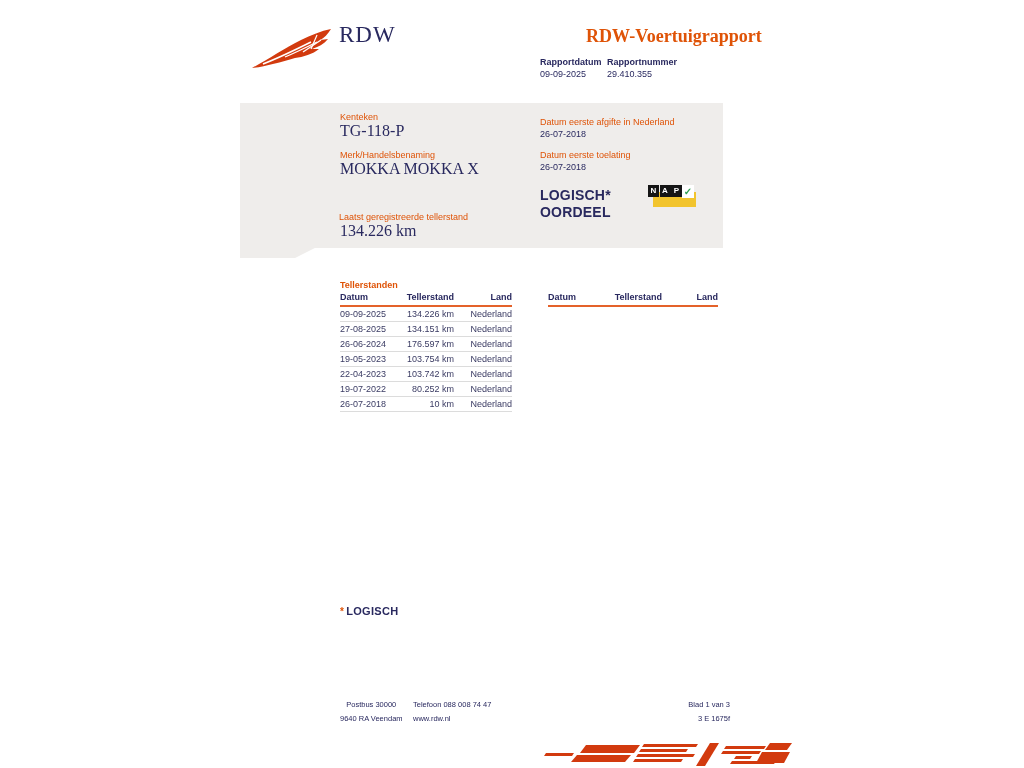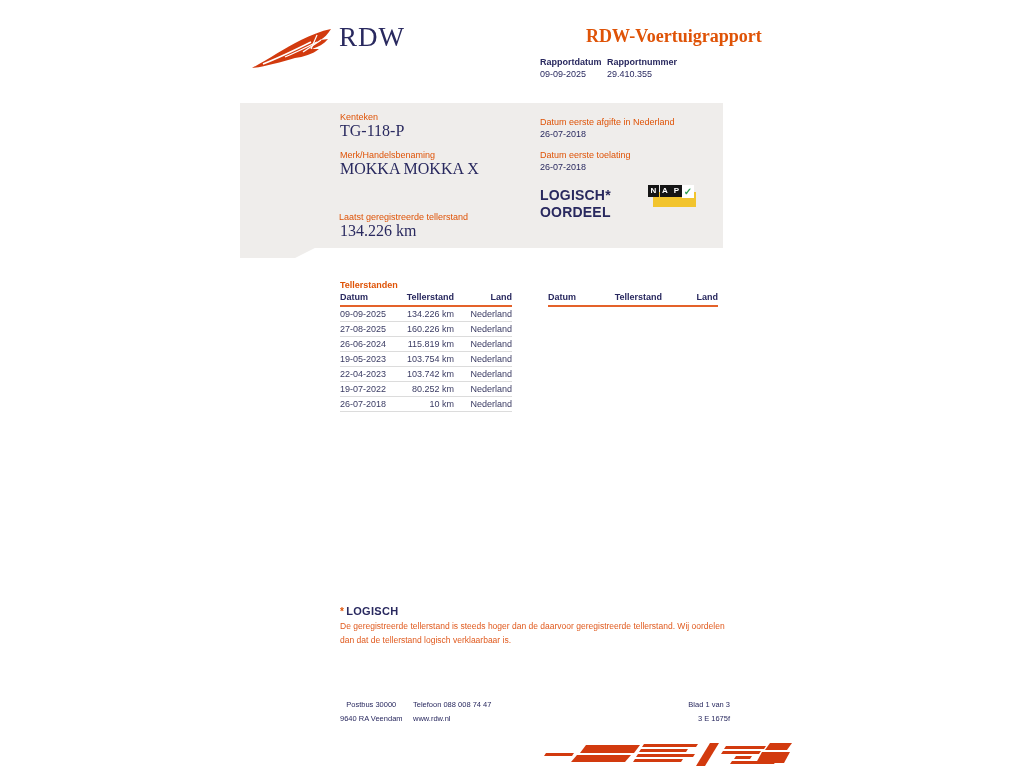--- a/index.html
+++ b/index.html
@@ -8,21 +8,21 @@
     position:relative; width:1024px; height:768px; margin:0 auto;
     background:#ffffff; overflow:hidden;
     font-family:"Liberation Sans", sans-serif;
     color:var(--navy, #29295F);
   }
   .abs { position:absolute; }
 
   
   .brand-word {
     left:339px; top:22px; font-family:"Liberation Serif", serif;
-    font-size:27px; letter-spacing:1px; color:var(--navy,#29295F);
+    font-size:23px; letter-spacing:1px; color:var(--navy,#29295F);
   }
   .doc-title {
     left:540px; top:26px; font-family:"Liberation Serif", serif;
     font-weight:700; font-size:18px; color:var(--accent,#DF5307);margin-left:46px;
   }
   .meta-label { font-size:9px; font-weight:700; color:var(--navy,#29295F); }
   .meta-value { font-size:9px; color:var(--navy,#29295F); }
 
   
   .panel {
@@ -141,27 +141,27 @@
     </div>
     <div id="rows-left">
   <div class="trow">
     <span class="c-datum">09-09-2025</span>
     <span class="c-teller col-r">134.226 km</span>
     <span class="c-land col-r">Nederland</span>
   </div>
 
   <div class="trow">
     <span class="c-datum">27-08-2025</span>
-    <span class="c-teller col-r">160.226 km</span>
+    <span class="c-teller col-r">134.151 km</span>
     <span class="c-land col-r">Nederland</span>
   </div>
 
   <div class="trow">
     <span class="c-datum">26-06-2024</span>
-    <span class="c-teller col-r">115.819 km</span>
+    <span class="c-teller col-r">176.597 km</span>
     <span class="c-land col-r">Nederland</span>
   </div>
 
   <div class="trow">
     <span class="c-datum">19-05-2023</span>
     <span class="c-teller col-r">103.754 km</span>
     <span class="c-land col-r">Nederland</span>
   </div>
 
   <div class="trow">
@@ -188,21 +188,20 @@
     <div class="thead" style="grid-template-columns:64px 50px 56px;">
       <span>Datum</span>
       <span class="col-r">Tellerstand</span>
       <span class="col-r">Land</span>
     </div>
   </div>
 
   <div class="abs note-head" style="left:340px; top:605px;">
     <span class="star">*</span><span>LOGISCH</span>
   </div>
-  <div class="abs note-body" style="left:340px; top:620px;">De geregistreerde tellerstand is steeds hoger dan de daarvoor geregistreerde tellerstand. Wij oordelen dan dat de tellerstand logisch verklaarbaar is.</div>
 
   <div class="abs foot" style="left:340px; top:698px;text-align:center;">
     <div>Postbus 30000</div>
     <div>9640 RA Veendam</div>
   </div>
   <div class="abs foot" style="left:413px; top:698px;">
     <div>Telefoon 088 008 74 47</div>
     <a class="site" href="#">www.rdw.nl</a>
   </div>
   <div class="abs foot foot-right" style="left:638px; top:698px;">

